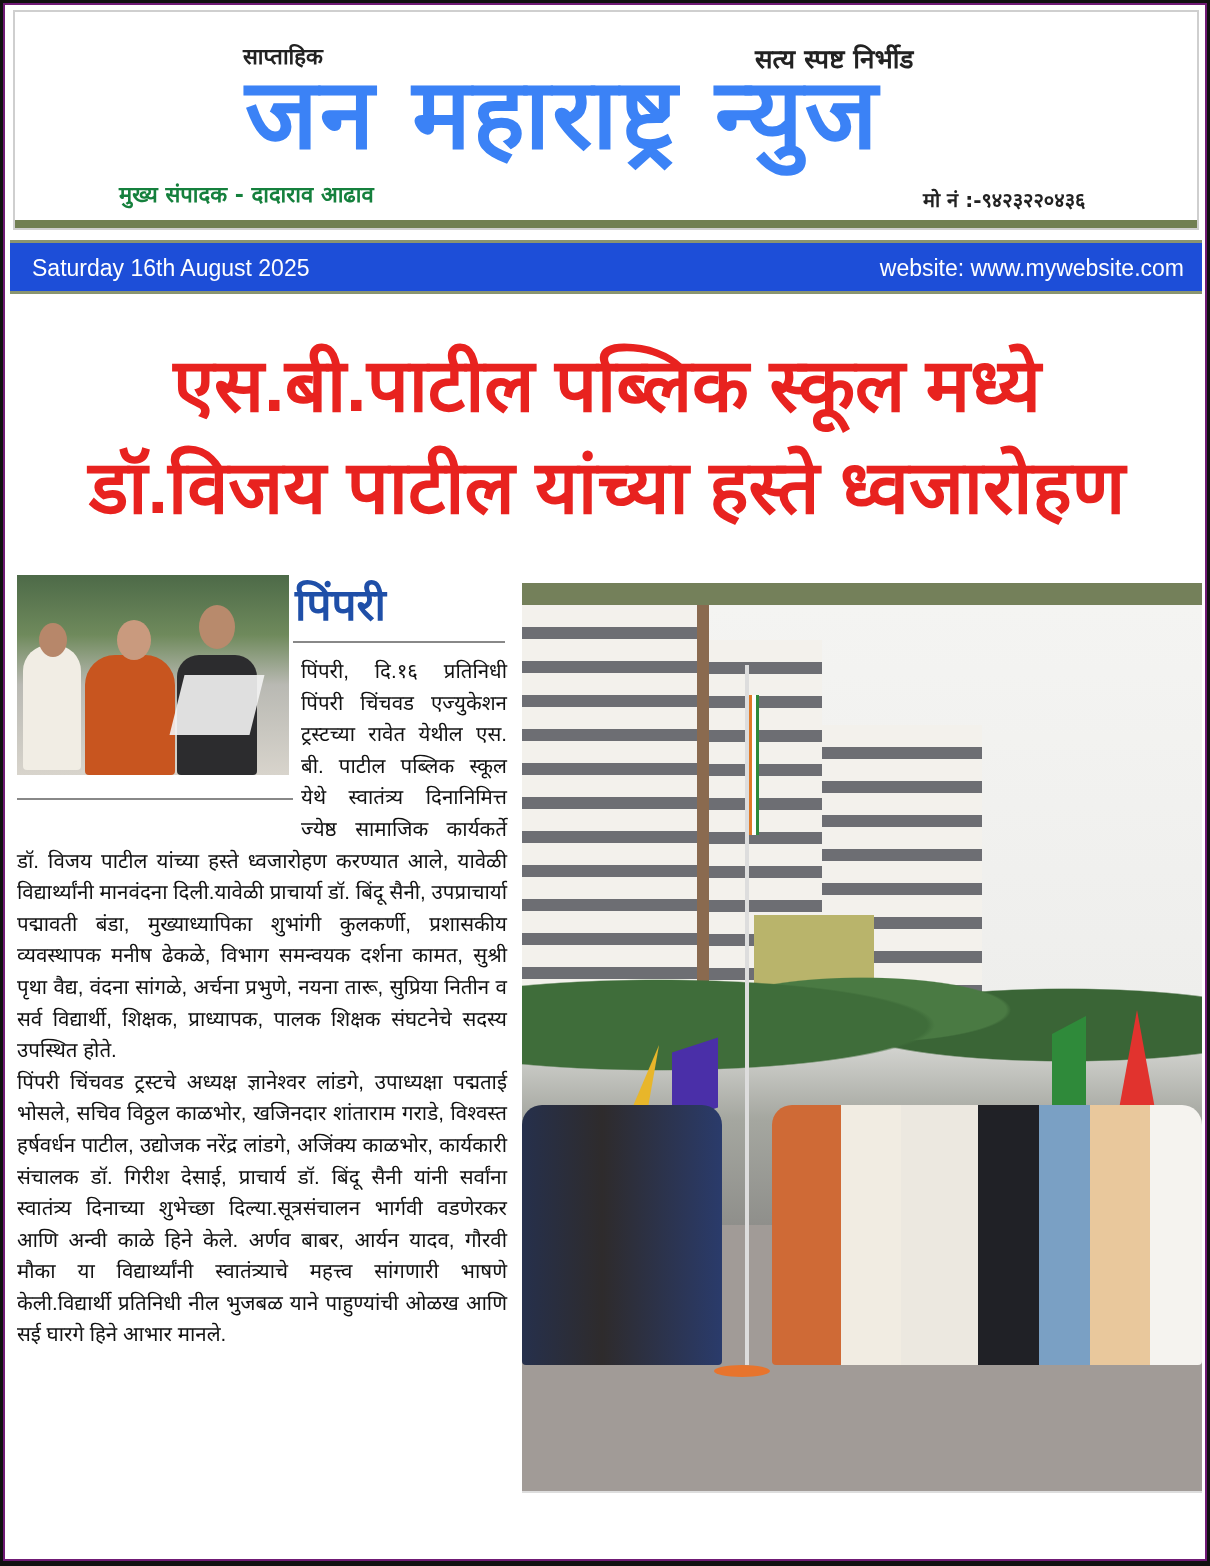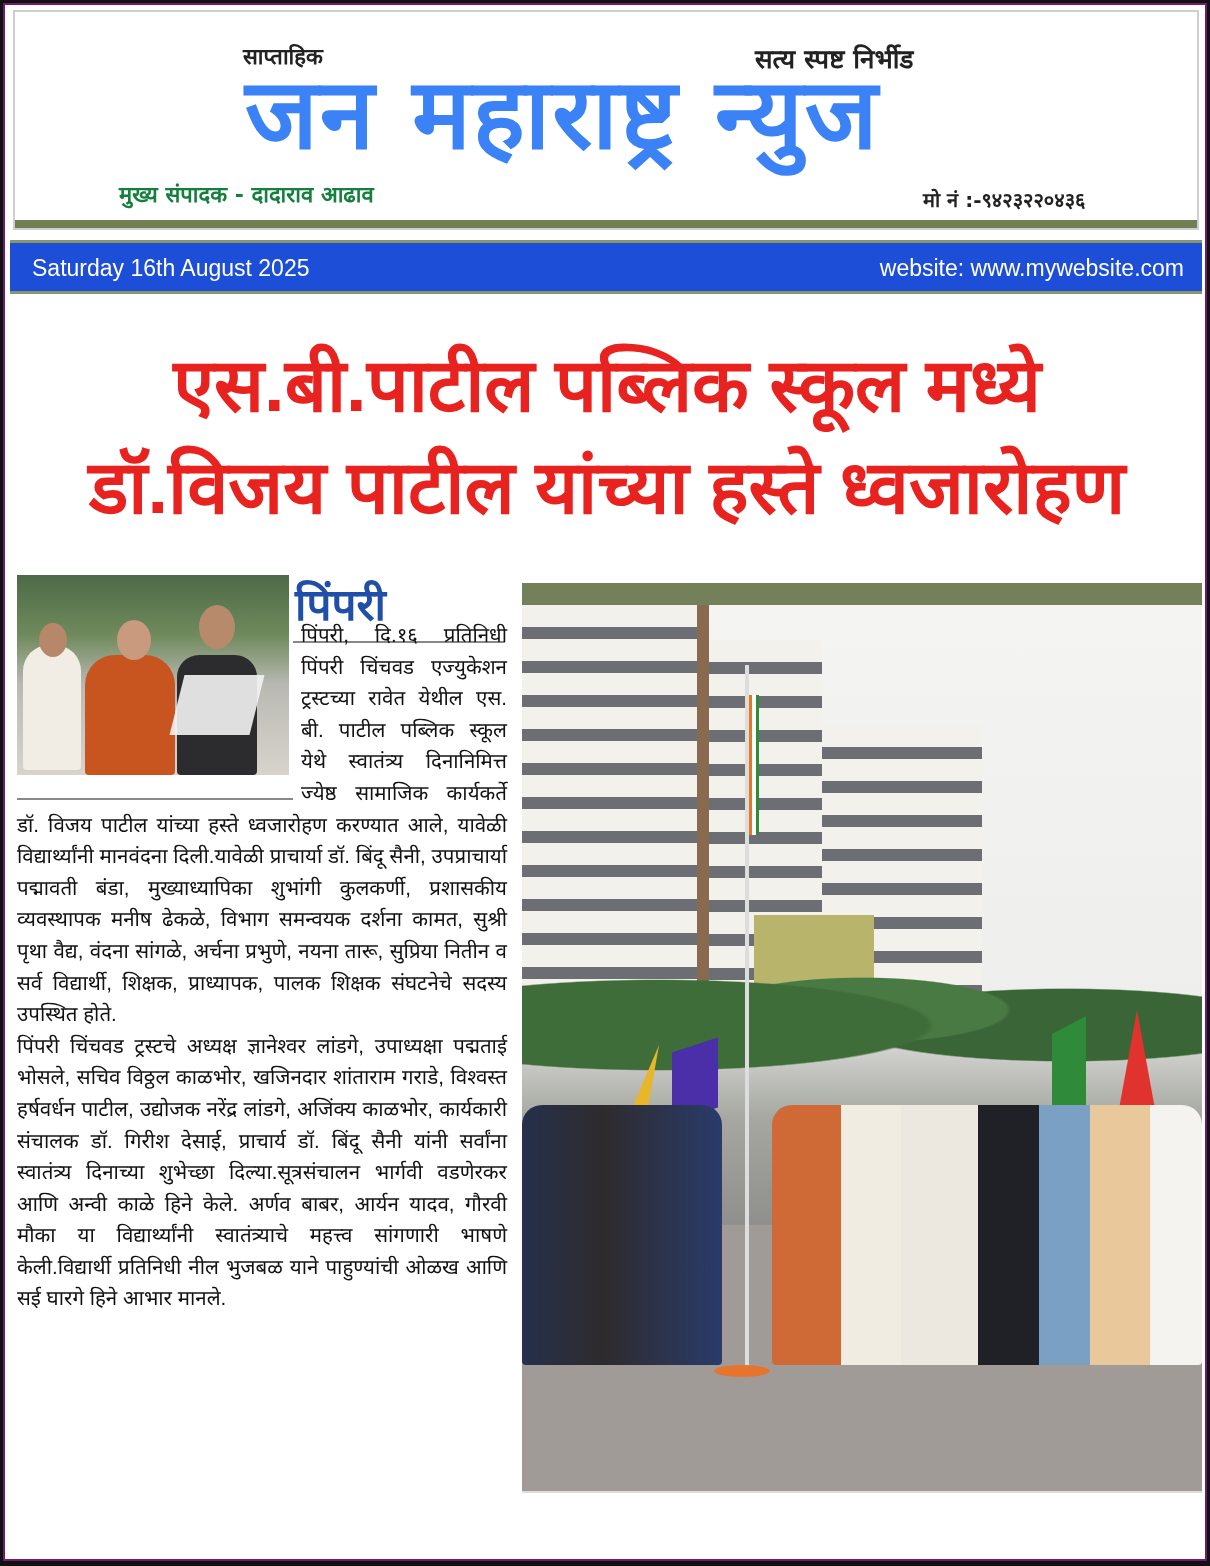--- a/index.html
+++ b/index.html
@@ -59,21 +59,21 @@
 
   
   .city {
     position: absolute; left: 290px; top: 568px; width: 210px; text-align: left;
     color: #1f4fa8; font-size: 44px; font-weight: bold; font-family: "Liberation Sans", sans-serif;
   }
   .city-rule { position: absolute; left: 288px; top: 636px; width: 212px; height: 2px; background: #888; }
 
   
   .article {
-    position: absolute; left: 12px; top: 614px; width: 490px;
+    position: absolute; left: 12px; top: 650px; width: 490px;
     font-size: 20.5px; line-height: 31.6px; color: #111; text-align: justify;
     font-family: "Liberation Sans", sans-serif;
   }
   .article .float-space { float: left; width: 284px; height: 158px; }
   .article p { margin: 0; }
 
   
   .photo-bar { position: absolute; left: 517px; top: 578px; width: 680px; height: 22px; background: #74805a; }
   .main-photo {
     position: absolute; left: 517px; top: 600px; width: 680px; height: 888px; overflow: hidden;

